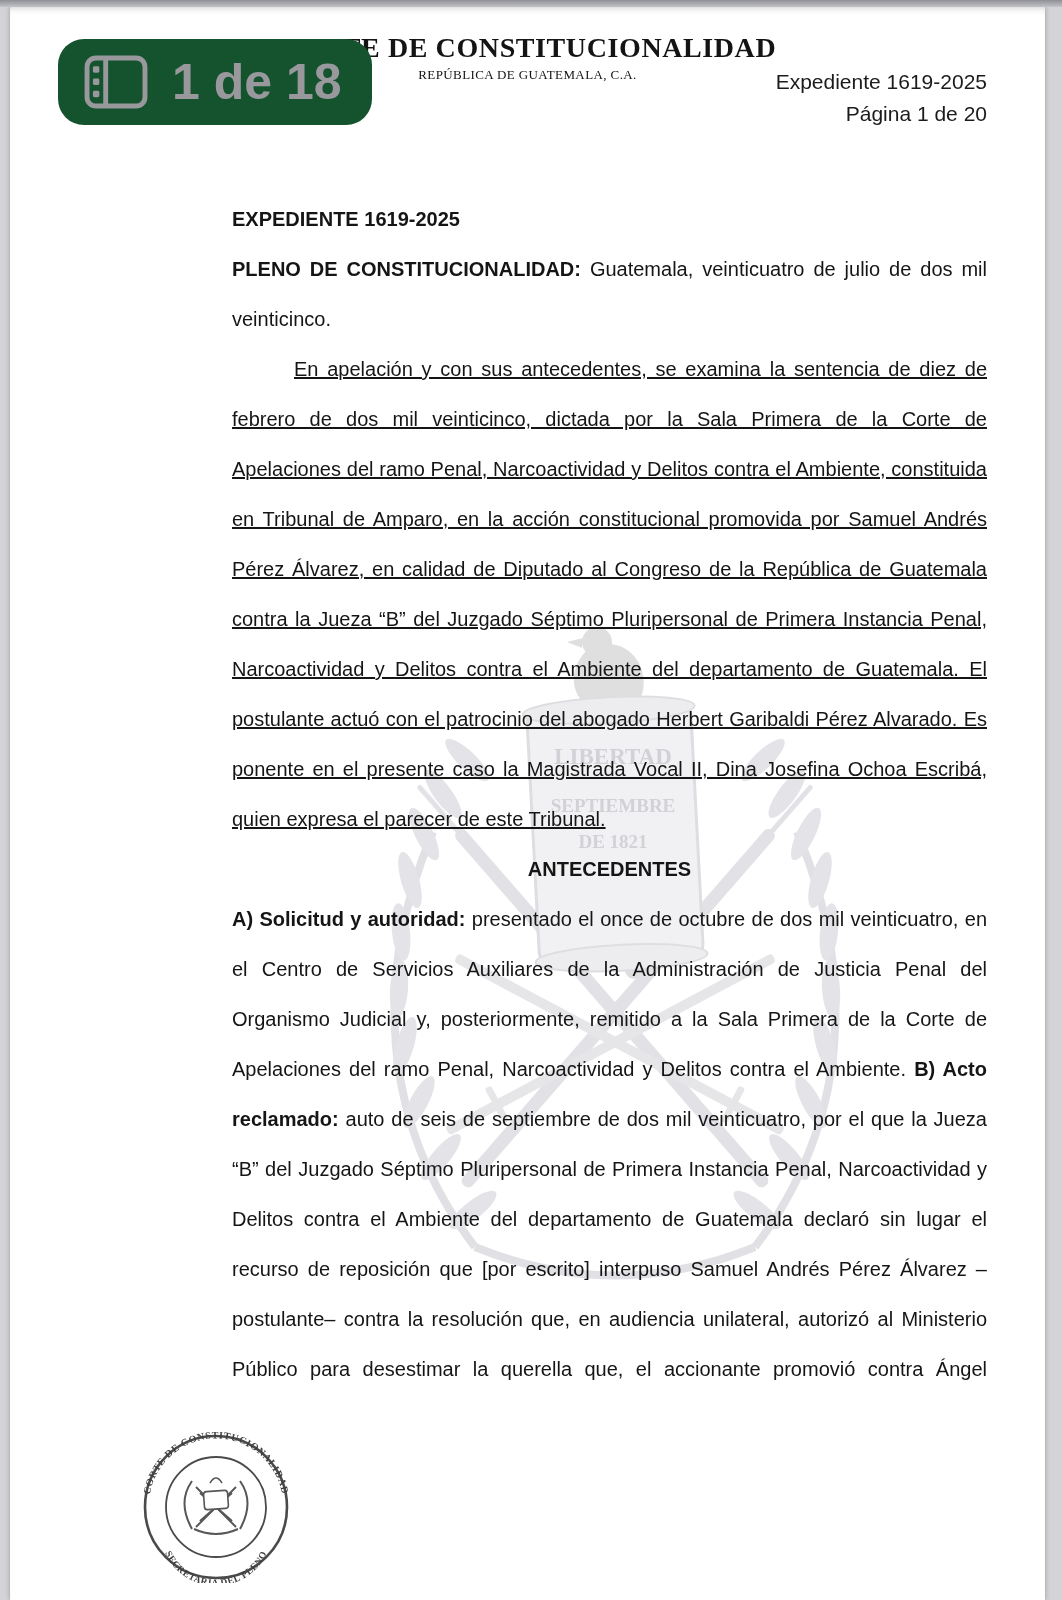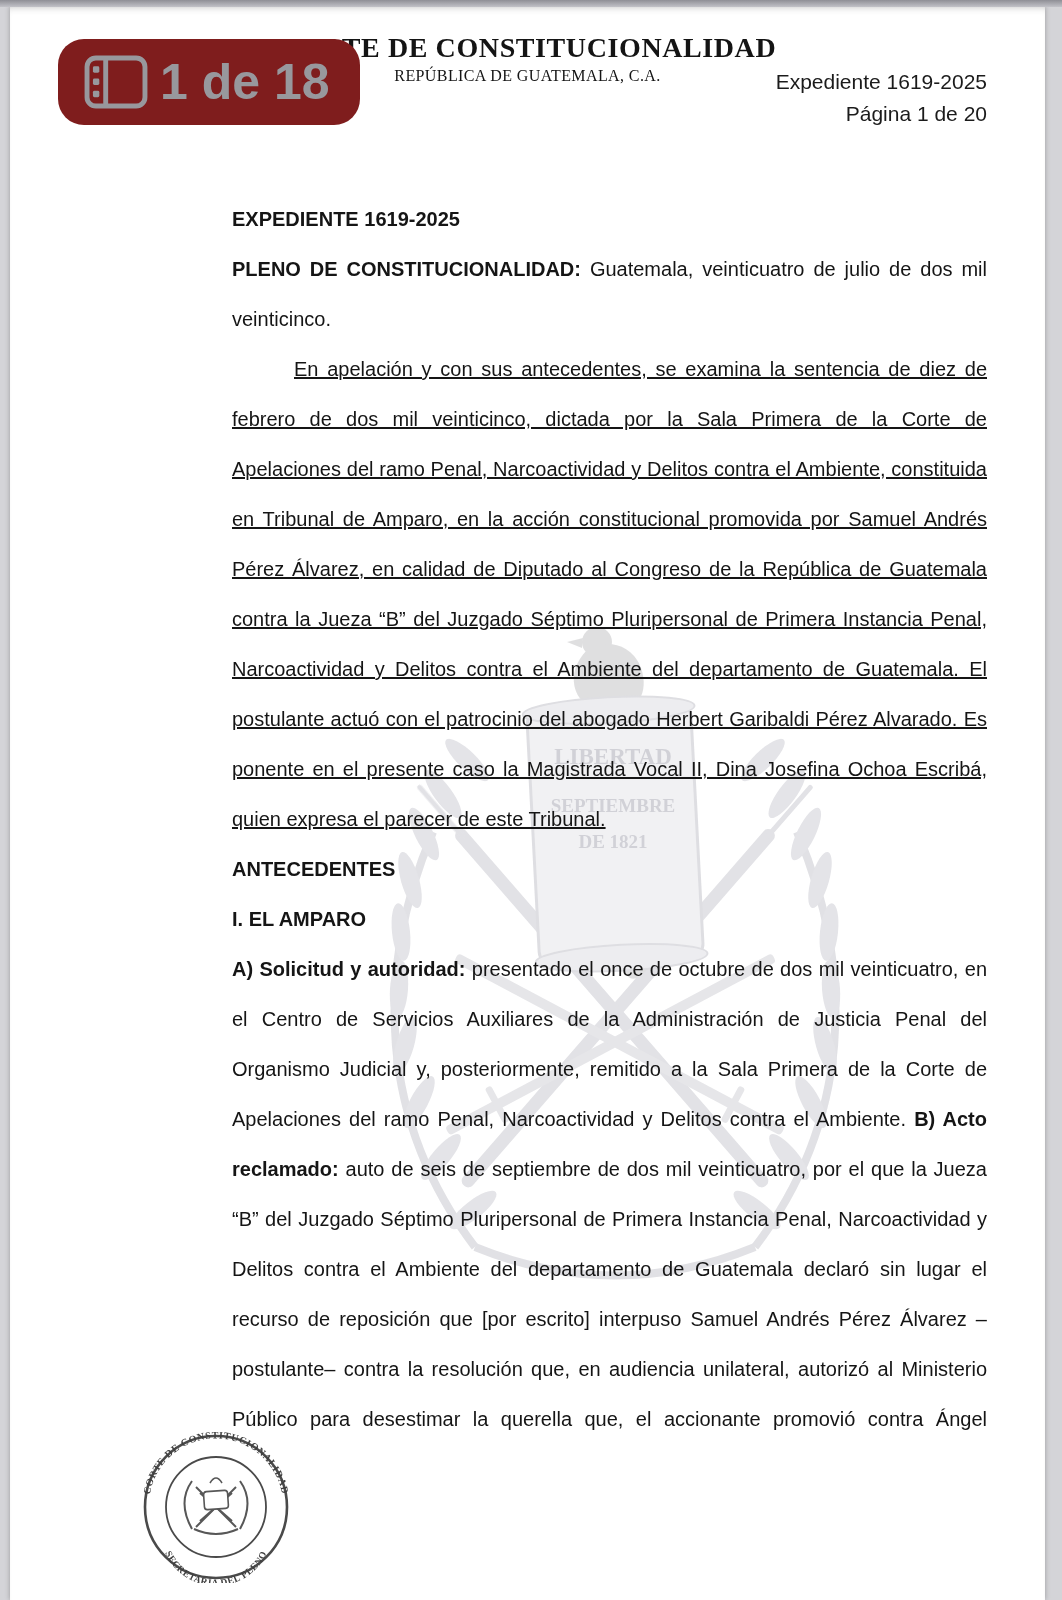--- a/index.html
+++ b/index.html
@@ -13,46 +13,46 @@
     background:linear-gradient(180deg,#8f8f96,#c2c2c8);z-index:9;
   }
   .page{
     position:absolute;left:10px;right:17px;top:6px;bottom:0;
     background:#ffffff;overflow:hidden;
     box-shadow:0 0 5px rgba(0,0,0,.28), inset 0 7px 9px -7px rgba(0,0,0,.30);
   }
   
   .page-indicator{
     position:absolute;left:48px;top:33px;z-index:6;
-    display:flex;align-items:center;gap:12px;
-    background:#7f1d1d;border-radius:26px;padding:16px 30px 16px 26px;
+    display:flex;align-items:center;gap:24px;
+    background:#14532d;border-radius:26px;padding:16px 30px 16px 26px;
     cursor:default;
   }
   .page-indicator-label{
     font-size:50px;font-weight:600;color:#98989d;line-height:1;
     letter-spacing:0;
   }
   
   .doc-header{
     position:absolute;left:0;width:100%;top:26px;text-align:center;
     font-family:"Liberation Serif",serif;color:#141414;z-index:2;
   }
   .court-title{font-size:28px;font-weight:bold;letter-spacing:.6px;}
-  .republic-line{font-size:16px;margin-top:3px;letter-spacing:.4px;}
+  .republic-line{font-size:13px;margin-top:3px;letter-spacing:.4px;}
   .doc-meta{
     position:absolute;right:58px;top:60px;text-align:right;z-index:2;
     font-size:21px;line-height:32px;color:#1b1b1b;
   }
   
   .doc-body{
     position:absolute;left:222px;top:188px;width:755px;z-index:2;
     font-size:20px;line-height:50px;color:#151515;text-align:justify;
   }
   .doc-body p{margin:0;}
-  .doc-body p.center{text-align:left;}
+  .doc-body p.center{text-align:center;}
   .doc-body p.indent{text-indent:62px;text-decoration:underline;}
   .doc-body p.cont{text-align-last:justify;}
   .b{font-weight:bold;}
   
   .watermark{position:absolute;left:315px;top:606px;z-index:1;}
   .seal{position:absolute;left:130px;top:1425px;z-index:3;}
 </style>
 </head>
 <body>
 
@@ -145,21 +145,20 @@
       <rect x="3.6" y="14.6" width="2.6" height="2.6" rx="0.6" fill="#98989d"></rect>
     </svg>
     <span class="page-indicator-label">1 de 18</span>
   </div>
 
   <div class="doc-body">
       <p><span class="b">EXPEDIENTE 1619-2025</span></p>
       <p><span class="b">PLENO DE CONSTITUCIONALIDAD: </span><span>Guatemala, veinticuatro de julio de dos mil veinticinco.</span></p>
       <p class="indent"><span>En apelación y con sus antecedentes, se examina la sentencia de diez de febrero de dos mil veinticinco, dictada por la Sala Primera de la Corte de Apelaciones del ramo Penal, Narcoactividad y Delitos contra el Ambiente, constituida en Tribunal de Amparo, en la acción constitucional promovida por Samuel Andrés Pérez Álvarez, en calidad de Diputado al Congreso de la República de Guatemala contra la Jueza “B” del Juzgado Séptimo Pluripersonal de Primera Instancia Penal, Narcoactividad y Delitos contra el Ambiente del departamento de Guatemala. El postulante actuó con el patrocinio del abogado Herbert Garibaldi Pérez Alvarado. Es ponente en el presente caso la Magistrada Vocal II, Dina Josefina Ochoa Escribá, quien expresa el parecer de este Tribunal.</span></p>
       <p class="center"><span class="b">ANTECEDENTES</span></p>
-      <p><span class="b">I. EL AMPARO</span></p>
       <p class="cont"><span class="b">A) Solicitud y autoridad: </span><span>presentado el once de octubre de dos mil veinticuatro, en el Centro de Servicios Auxiliares de la Administración de Justicia Penal del Organismo Judicial y, posteriormente, remitido a la Sala Primera de la Corte de Apelaciones del ramo Penal, Narcoactividad y Delitos contra el Ambiente. </span><span class="b">B) Acto reclamado: </span><span>auto de seis de septiembre de dos mil veinticuatro, por el que la Jueza “B” del Juzgado Séptimo Pluripersonal de Primera Instancia Penal, Narcoactividad y Delitos contra el Ambiente del departamento de Guatemala declaró sin lugar el recurso de reposición que [por escrito] interpuso Samuel Andrés Pérez Álvarez –postulante– contra la resolución que, en audiencia unilateral, autorizó al Ministerio Público para desestimar la querella que, el accionante promovió contra Ángel</span></p>
     </div>
 
   <svg class="seal" width="152" height="152" viewBox="0 0 152 152">
     <defs>
       <path id="seal-top-arc" d="M 10 86 A 67 67 0 1 1 142 86" fill="none"></path>
       <path id="seal-bottom-arc" d="M 22 84 A 56 56 0 1 0 130 84" fill="none"></path>
     </defs>
     <circle cx="76" cy="76" r="71" fill="rgba(255,255,255,0)" stroke="#4a4a4a" stroke-width="2.6"></circle>
     <circle cx="76" cy="76" r="50" fill="none" stroke="#4a4a4a" stroke-width="1.8"></circle>

